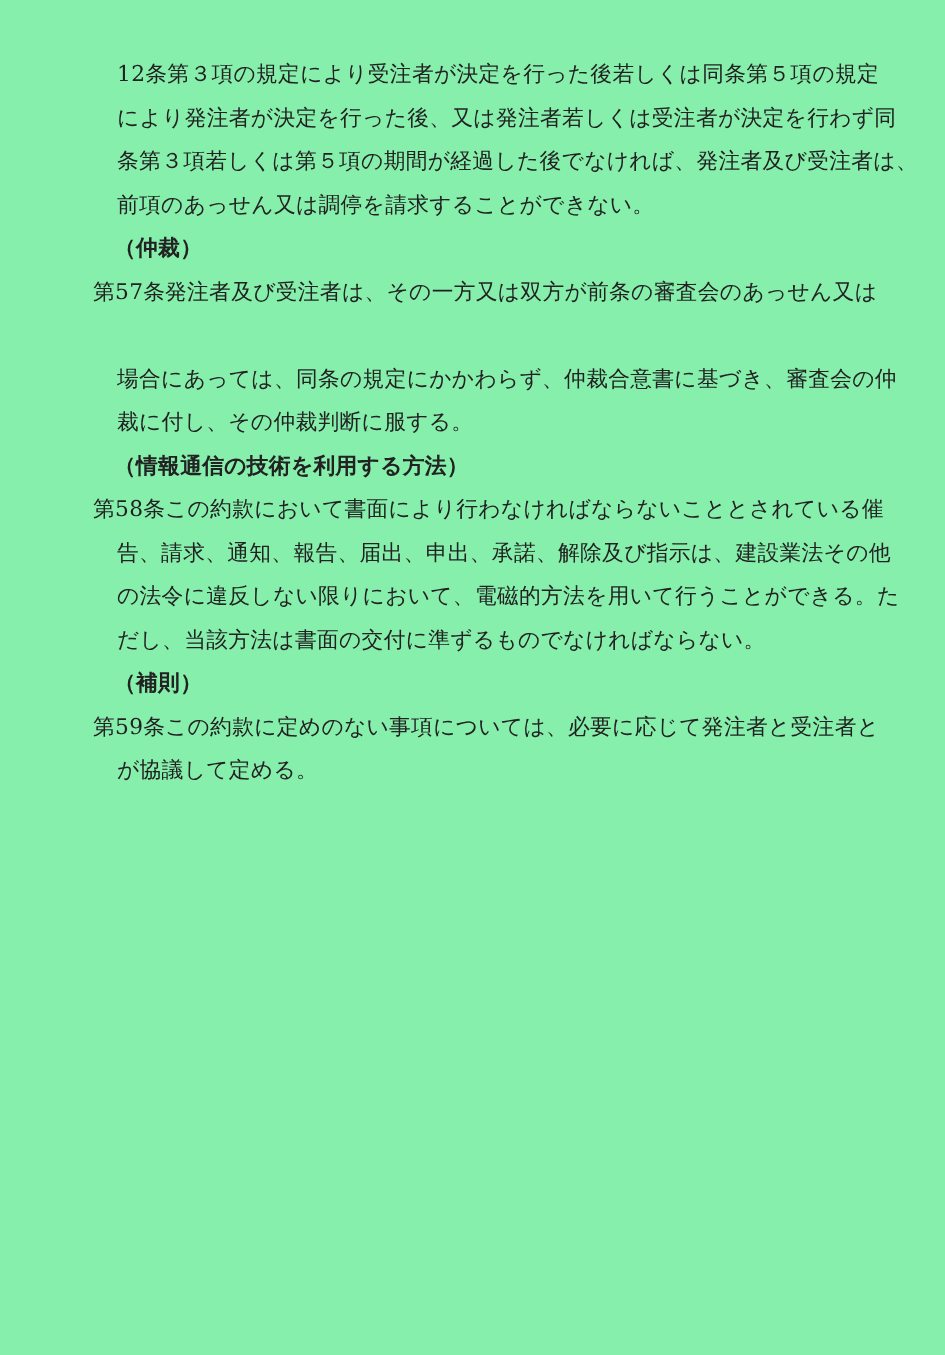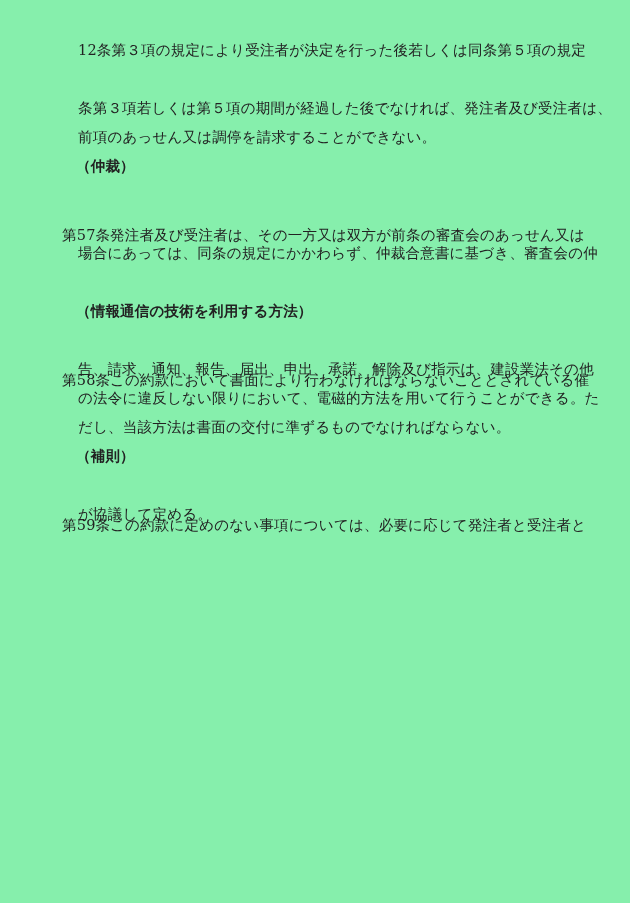--- a/index.html
+++ b/index.html
@@ -3,36 +3,38 @@
 <meta charset="utf-8">
 <style>
   html, body { margin: 0; padding: 0; background: #ffffff; }
   body { width: 630px; height: 903px; overflow: hidden; position: relative;
     font-family: "DejaVu Serif", "Liberation Serif", serif; color: #222; }
   .page { position: absolute; left: 0; top: 0; width: 630px; height: 903px; background: #86efac; }
   .line { position: absolute; font-size: 14.5px; line-height: 20px; white-space: nowrap; letter-spacing: 0.2px; }
   .indent { left: 78px; }
   .heading { left: 76px; font-weight: bold; }
   .article { left: 62px; }
-  .art-num { display: inline-block; width: 48px; margin-top: 40px; }
+  .art-num { display: inline-block; width: 48px; }
 </style>
 </head>
 <body>
 
 <div class="page">
 
   <div class="line indent" style="top:40px">12条第３項の規定により受注者が決定を行った後若しくは同条第５項の規定</div>
+  <div class="line indent" style="top:69px">により発注者が決定を行った後、又は発注者若しくは受注者が決定を行わず同</div>
   <div class="line indent" style="top:98px">条第３項若しくは第５項の期間が経過した後でなければ、発注者及び受注者は、</div>
   <div class="line indent" style="top:127px">前項のあっせん又は調停を請求することができない。</div>
 
   <div class="line heading" style="top:156px">（仲裁）</div>
   <div class="line article" style="top:185px">
     <span class="art-num">第57条</span><span>発注者及び受注者は、その一方又は双方が前条の審査会のあっせん又は</span>
   </div>
   <div class="line indent" style="top:243px">場合にあっては、同条の規定にかかわらず、仲裁合意書に基づき、審査会の仲</div>
+  <div class="line indent" style="top:272px">裁に付し、その仲裁判断に服する。</div>
 
   <div class="line heading" style="top:301px">（情報通信の技術を利用する方法）</div>
   <div class="line article" style="top:330px">
     <span class="art-num">第58条</span><span>この約款において書面により行わなければならないこととされている催</span>
   </div>
   <div class="line indent" style="top:388px">の法令に違反しない限りにおいて、電磁的方法を用いて行うことができる。た</div>
   <div class="line indent" style="top:359px">告、請求、通知、報告、届出、申出、承諾、解除及び指示は、建設業法その他</div>
   <div class="line indent" style="top:417px">だし、当該方法は書面の交付に準ずるものでなければならない。</div>
 
   <div class="line heading" style="top:446px">（補則）</div>

